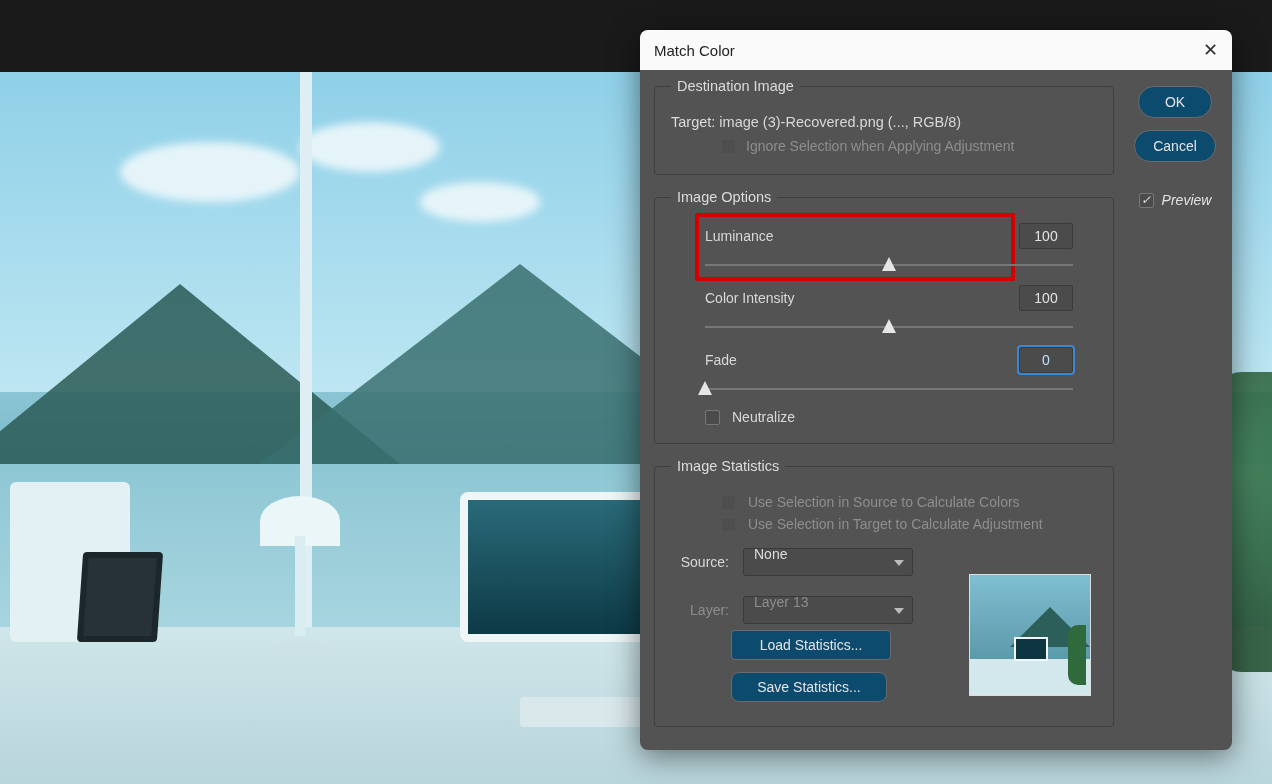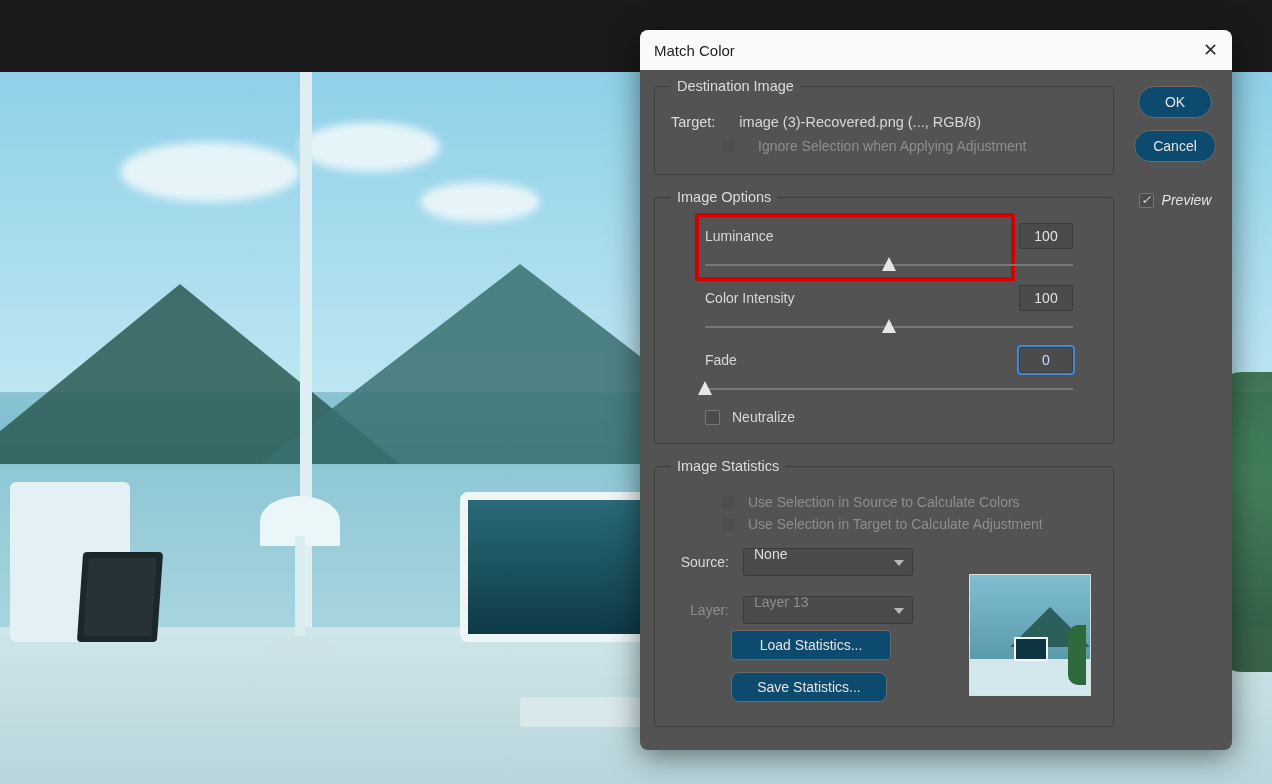--- a/index.html
+++ b/index.html
@@ -51,24 +51,24 @@
 
   .left-col { position:absolute; top:8px; left:14px; width: 460px; }
   .right-col { position:absolute; top:16px; right:14px; width: 86px; display:flex; flex-direction:column; gap:12px; align-items:center; }
 
   fieldset {
     border:1px solid #3e3e3e; border-radius:4px; padding: 14px 16px 18px 16px;
     margin-bottom: 14px; position:relative;
   }
   legend { padding: 0 6px; font-size:14.5px; color:#dcdcdc; }
 
-  .row { display:flex; align-items:center; gap:24px; margin:6px 0; font-size:14.5px; }
+  .row { display:flex; align-items:center; gap:4px; margin:6px 0; font-size:14.5px; }
   .lbl-target { color:#dcdcdc; }
   .dim { color:#8e8e8e; }
-  .chkrow { display:flex; align-items:center; gap:22px; margin:8px 0 2px 50px; }
+  .chkrow { display:flex; align-items:center; gap:10px; margin:8px 0 2px 50px; }
   .chk { width:15px; height:15px; border:1px solid #777; background:#4b4b4b; border-radius:2px; display:inline-flex;align-items:center;justify-content:center;color:#ddd;font-size:12px;}
   .chk.checked::after{content:"✓";}
 
   .opt { margin: 4px 24px 10px 34px; }
   .opt .hdr { display:flex; justify-content:space-between; align-items:center; }
   .valbox {
     width:54px; height:26px; background:#4b4b4b; border:1px solid #3a3a3a;
     color:#e2e2e2; text-align:center; font-size:14px; border-radius:2px;
   }
   .valbox.focus { outline:2px solid #3a88d6; color:#bfe0ff; }

